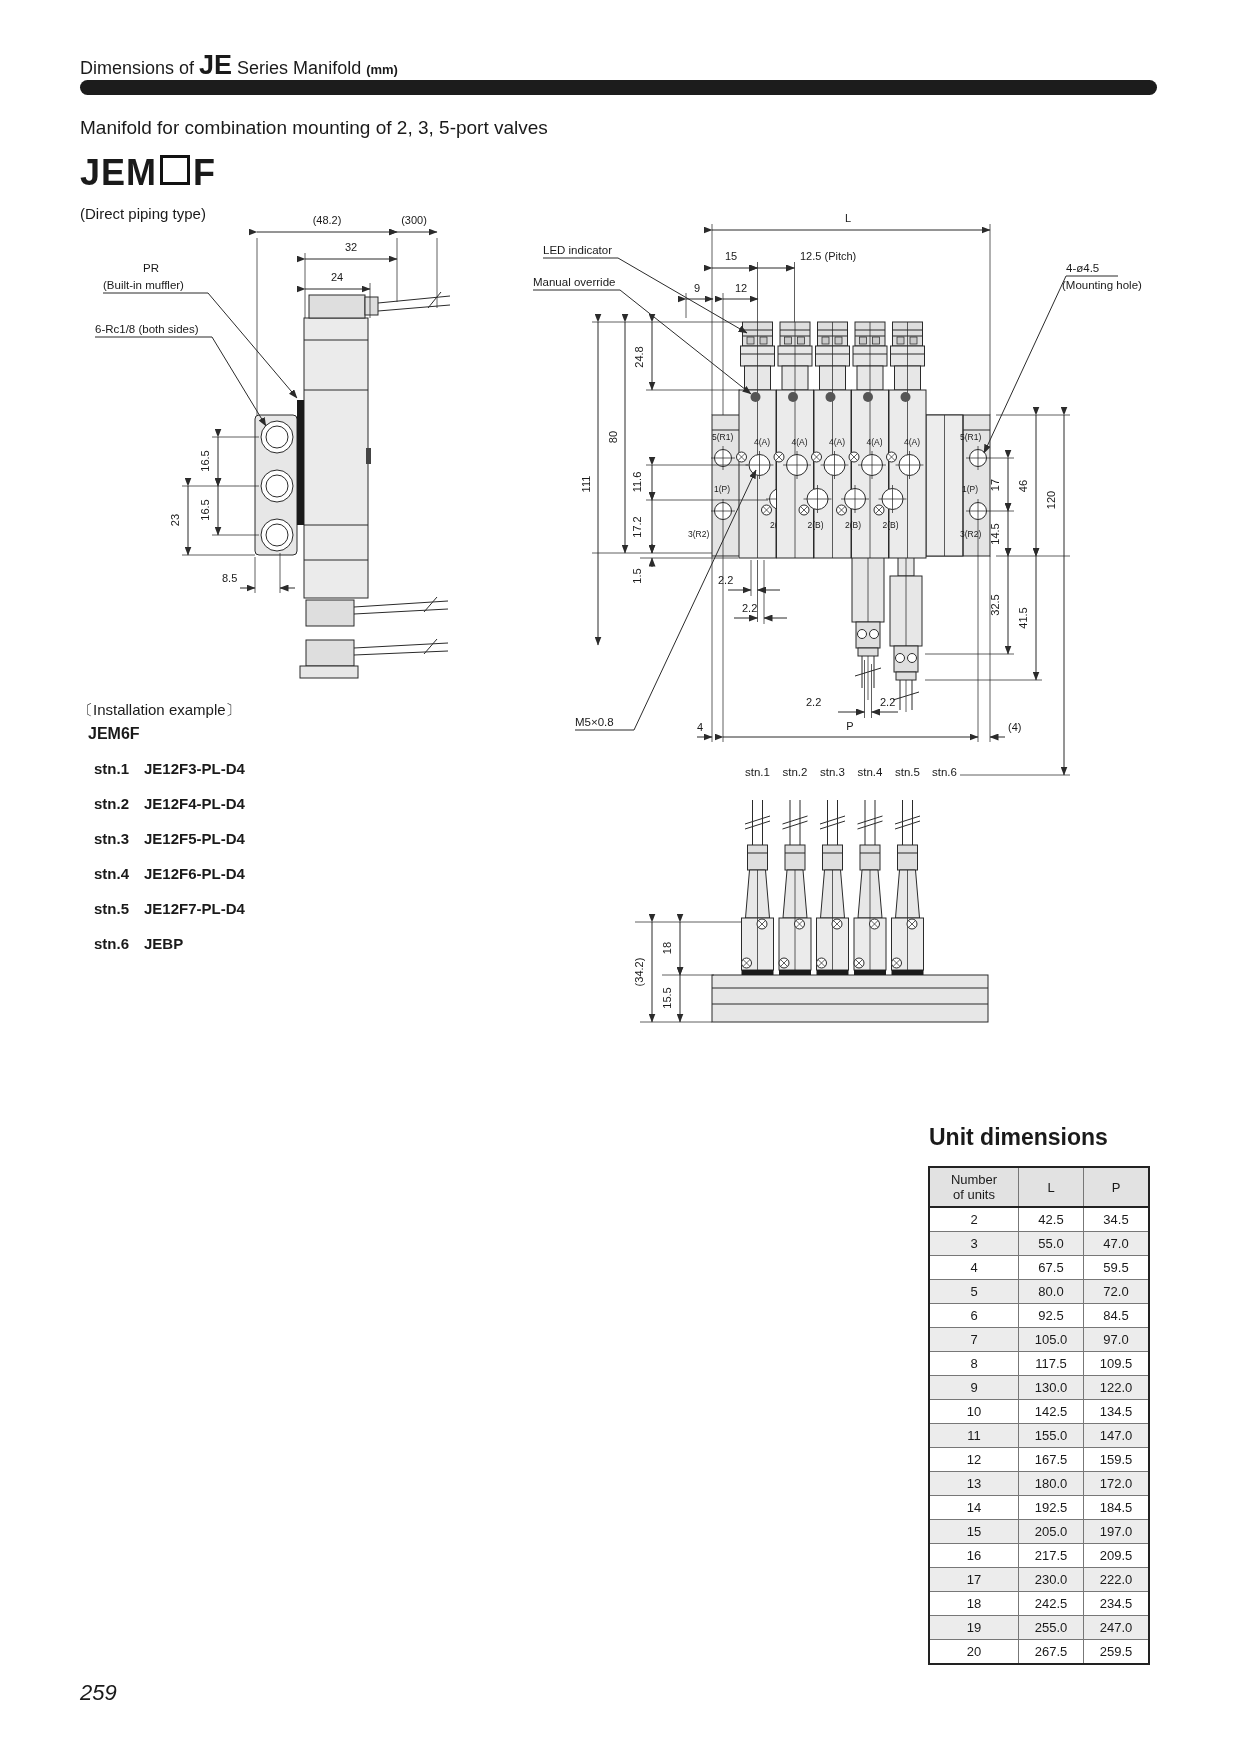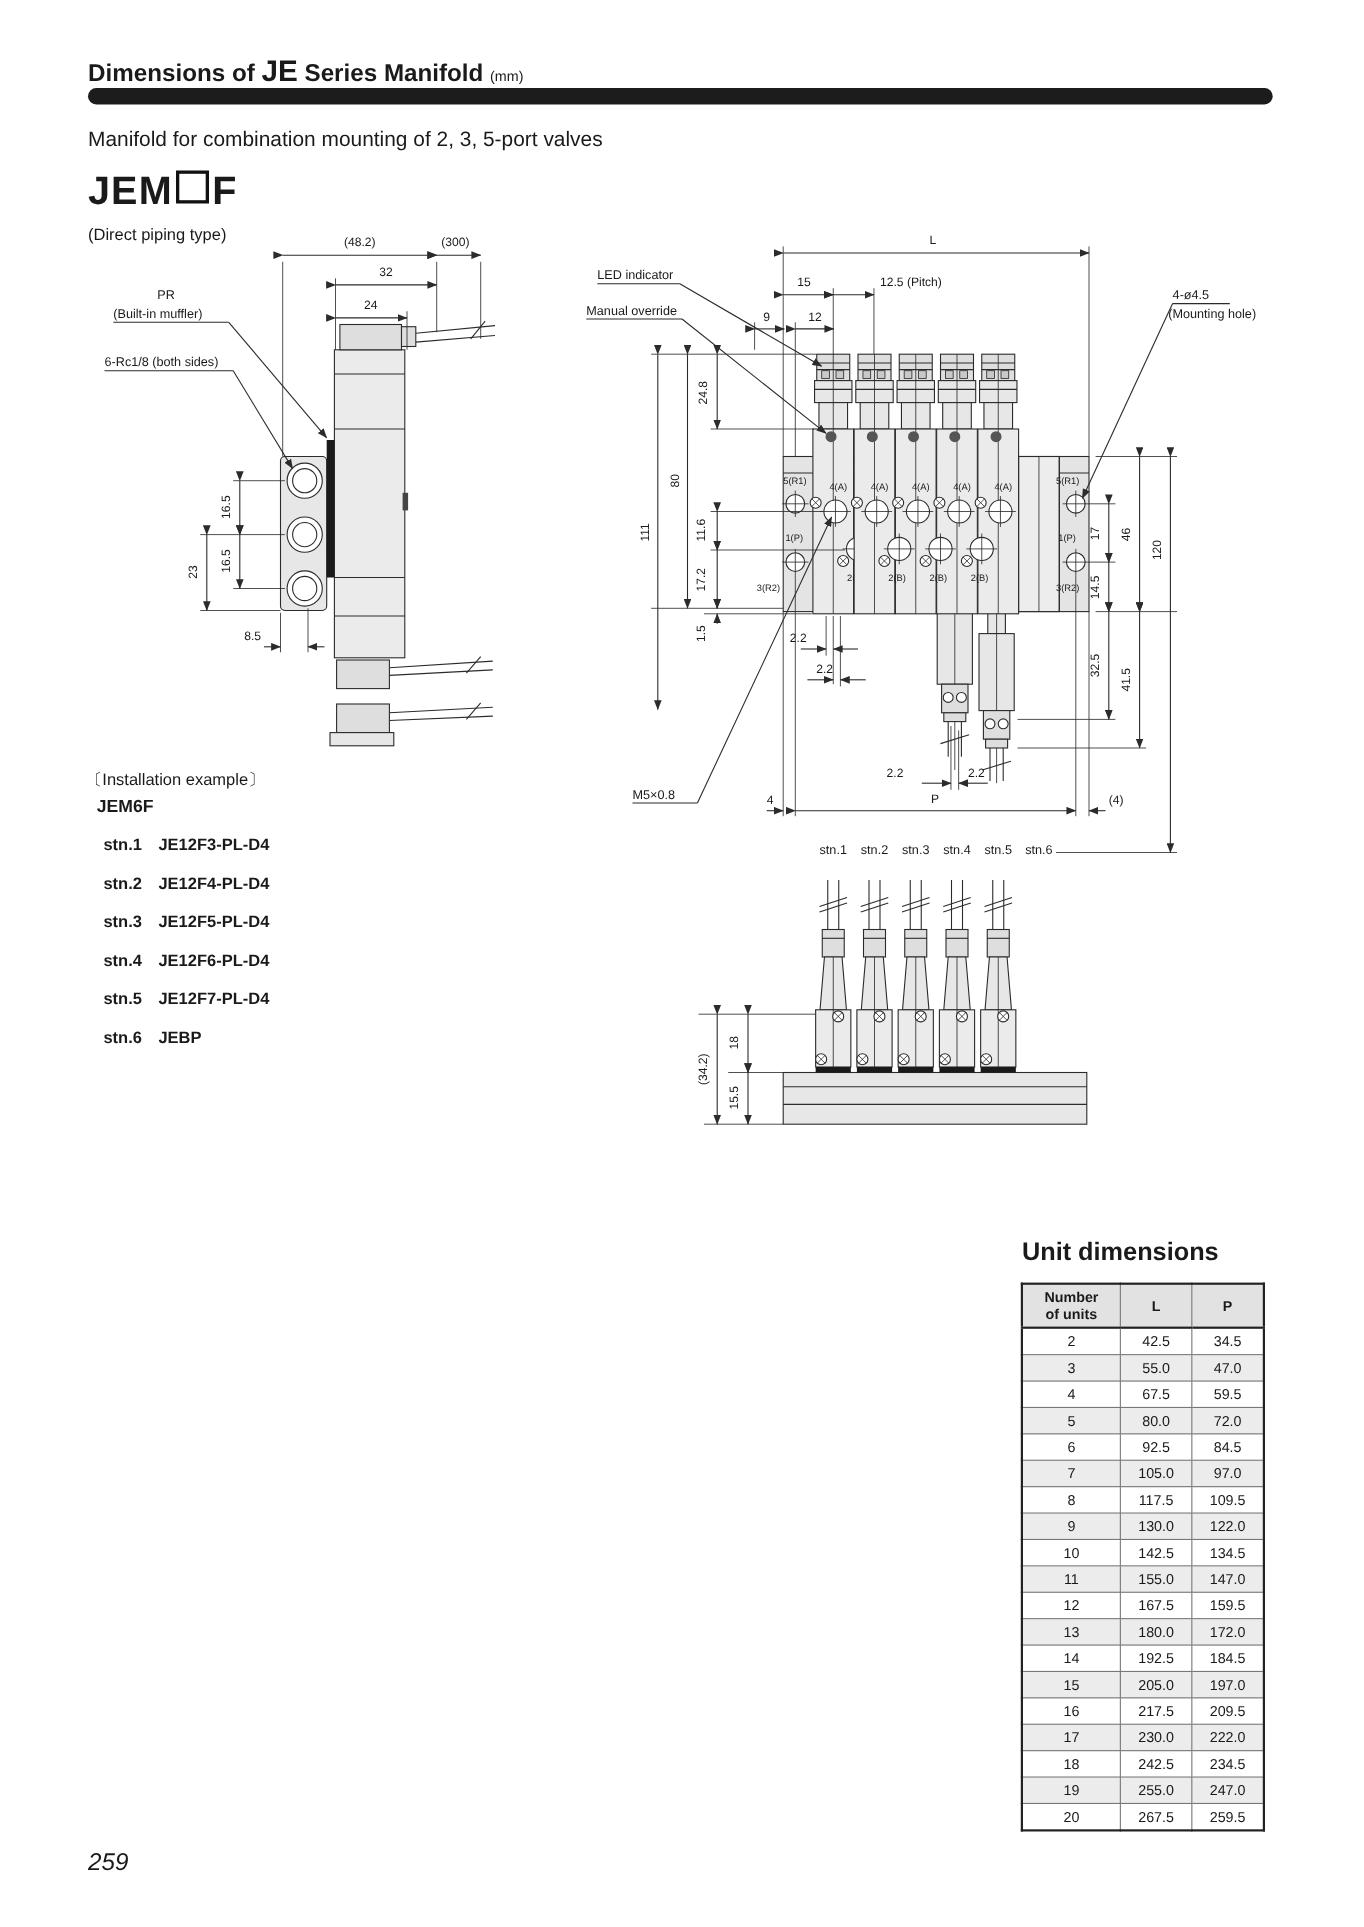--- a/index.html
+++ b/index.html
@@ -1,40 +1,40 @@
 <!DOCTYPE html>
 <html><head>
 <meta charset="utf-8">
 <style>
   html,body{margin:0;padding:0;background:#ffffff;}
   body{width:1240px;height:1752px;position:relative;font-family:"Liberation Sans",sans-serif;color:#1a1a1a;overflow:hidden;}
   .abs{position:absolute;}
   
   .hdr{left:80px;top:50px;white-space:nowrap;}
-  .hdr .t1{font-size:22px;font-weight:bold;}
+  .hdr .t1{font-size:18px;font-weight:normal;}
   .hdr .t2{font-size:27px;font-weight:bold;}
-  .hdr .t3{font-size:13px;font-weight:normal;}
+  .hdr .t3{font-size:13px;font-weight:bold;}
   .bar{left:80px;top:80px;width:1077px;height:15px;background:#1c1c1c;border-radius:8px;}
   .intro{left:80px;top:117px;font-size:19px;}
   
   .model{left:80px;top:152px;font-size:36px;font-weight:bold;letter-spacing:1px;}
   .model .box{display:inline-block;width:24px;height:24px;border:3px solid #111;margin:0 3px;vertical-align:baseline;}
   .modelsub{left:80px;top:205px;font-size:15px;}
   
   .inst{left:78px;top:660px;font-size:15px;line-height:20px;}
   .inst .ih{font-weight:normal;margin-bottom:4px;margin-top:40px;}
   .inst .im{font-weight:bold;font-size:16px;margin-left:10px;}
   .inst .row{font-weight:bold;margin-left:16px;margin-top:15px;}
   .inst .row .stn{display:inline-block;width:50px;}
   
   .utitle{left:929px;top:1124px;font-size:23px;font-weight:bold;}
   .utable{left:928px;top:1166px;}
   table{border-collapse:collapse;border:2px solid #222;font-size:13px;}
   th,td{border:1px solid #777;text-align:center;padding:0 4px;}
-  th{background:#e2e2e2;font-weight:bold;height:38px;line-height:15px;border-bottom:2px solid #222;}
+  th{background:#e2e2e2;font-weight:normal;height:38px;line-height:15px;border-bottom:2px solid #222;}
   td{height:23px;}
   tr.shade td{background:#ececec;}
   .cu{width:80px;} .cl{width:56px;} .cp{width:56px;}
   .pageno{left:80px;top:1680px;font-size:22px;font-style:italic;}
   
   svg{position:absolute;overflow:visible;}
   svg text{font-family:"Liberation Sans",sans-serif;fill:#1a1a1a;}
   .d{font-size:11px;} .p{font-size:8.5px;} .lbl{font-size:11.5px;} .st{font-size:11.5px;}
   .ln{stroke:#2b2b2b;stroke-width:1;fill:none;}
   .thin{stroke:#2b2b2b;stroke-width:0.75;fill:none;}

